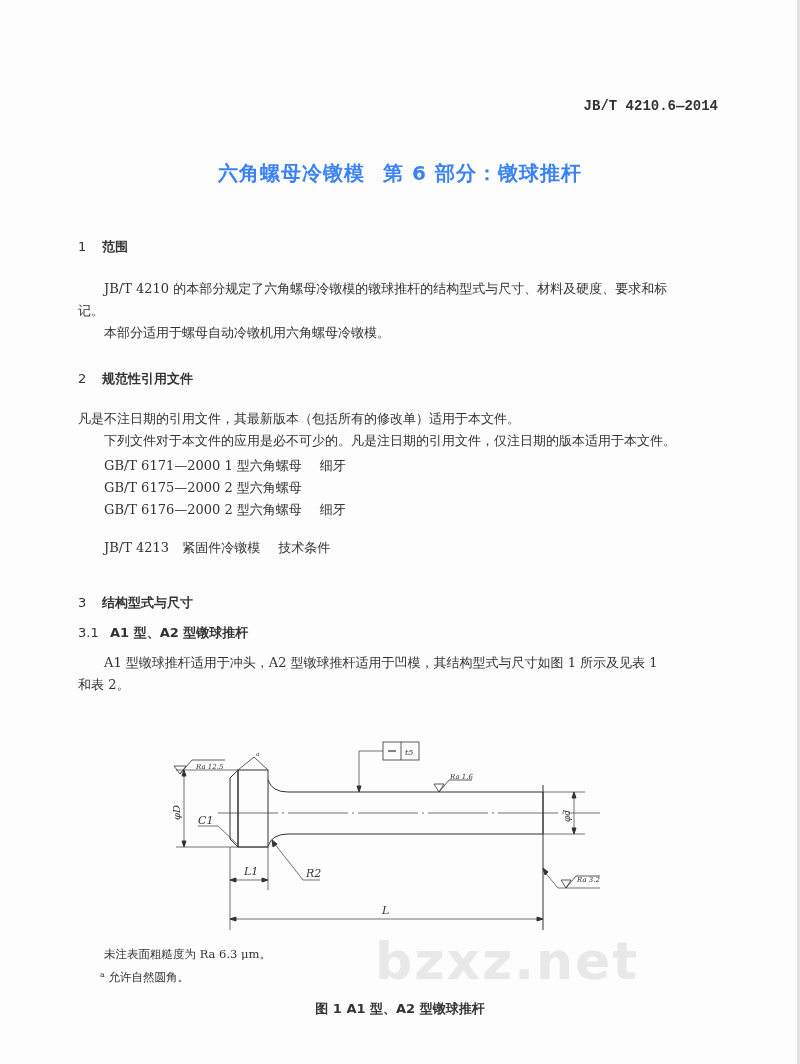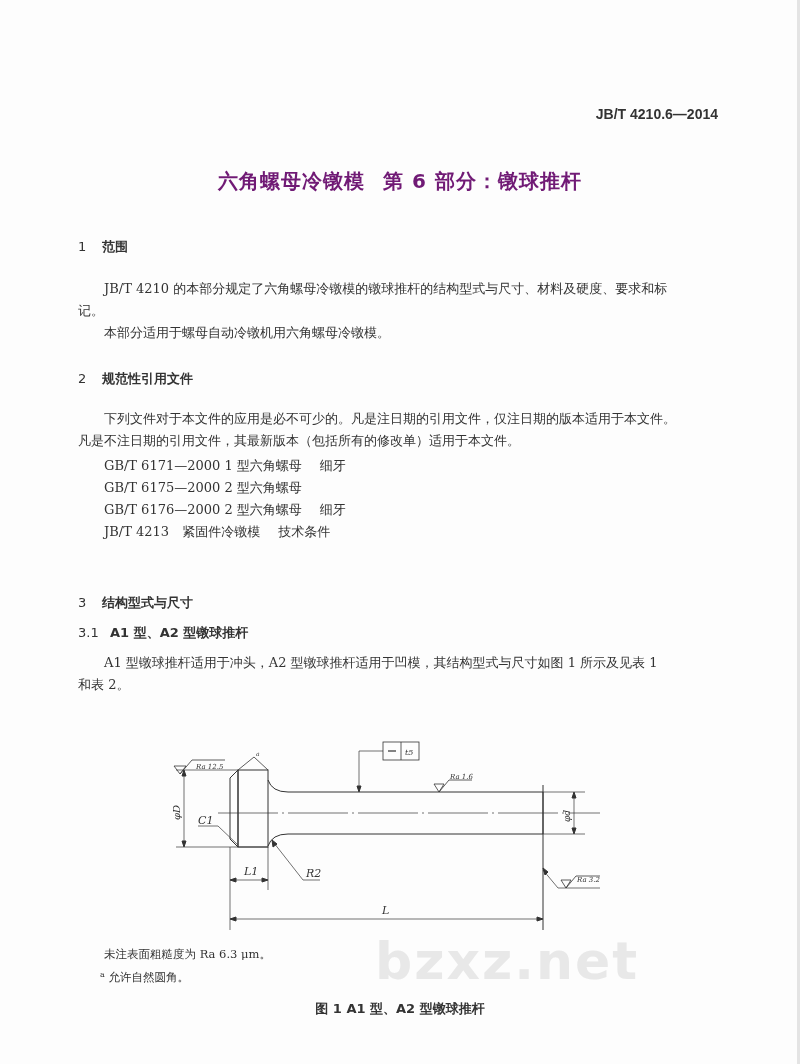--- a/index.html
+++ b/index.html
@@ -2,40 +2,40 @@
 <html><head>
 <meta charset="utf-8">
 <style>
   html, body { margin: 0; padding: 0; }
   body {
     width: 800px; height: 1064px; background: #fdfdfd; position: relative; overflow: hidden;
     font-family: "DejaVu Serif", "Liberation Serif", serif; color: #222;
   }
   .edge { position: absolute; right: 0; top: 0; width: 3px; height: 1064px; background: #e4e4e4; }
   .std-code {
-    position: absolute; top: 106px; right: 82px;
-    font-family: Liberation Sans, sans-serif; font-weight: bold; font-size: 14px; color: #333;
+    position: absolute; top: 98px; right: 82px;
+    font-family: Liberation Mono, monospace; font-weight: bold; font-size: 14px; color: #333;
   }
   .title {
-    position: absolute; top: 168px; left: 0; width: 800px; text-align: center;
-    font-family: "DejaVu Sans", "Liberation Sans", sans-serif; font-weight: bold; font-size: 20px; color: #701a75;
+    position: absolute; top: 160px; left: 0; width: 800px; text-align: center;
+    font-family: "DejaVu Sans", "Liberation Sans", sans-serif; font-weight: bold; font-size: 20px; color: #3b82f6;
     letter-spacing: 1px;
   }
   .title .gap { display: inline-block; width: 18px; }
   .h1 {
     position: absolute; left: 78px; font-family: "DejaVu Sans", sans-serif; font-weight: bold; font-size: 13px; color: #333;
   }
   .h1 .num { display: inline-block; width: 24px; font-weight: normal; }
   .para {
     position: absolute; left: 78px; width: 646px; font-size: 13px; line-height: 22px; color: #333;
   }
   .para .indent { display: inline-block; width: 26px; }
   .ref-list { position: absolute; left: 104px; top: 455px; font-size: 13px; line-height: 22px; color: #333; }
   .ref-list .ref-code { display: inline-block; min-width: 114px; }
-  .ref-list .ref-code.short { min-width: 74px; }
+  .ref-list .ref-code.short { min-width: 74px; margin-top: 16px; }
   .ref-list .ref-extra { margin-left: 18px; }
   .drawing { position: absolute; left: 160px; top: 730px; width: 460px; height: 210px; }
   .note { position: absolute; font-size: 11.5px; color: #333; }
   .fig-caption {
     position: absolute; top: 1000px; left: 0; width: 800px; text-align: center;
     font-family: "DejaVu Sans", sans-serif; font-weight: bold; font-size: 13px; color: #333;
   }
   .watermark {
     position: absolute; left: 375px; top: 935px; font-family: "DejaVu Sans", sans-serif; font-weight: bold;
     font-size: 52px; color: #e8e8e8; letter-spacing: 2px; line-height: 1;
@@ -58,22 +58,22 @@
 <div class="para" style="top:278px;">
   <div><span class="indent"></span><span>JB/T 4210 的本部分规定了六角螺母冷镦模的镦球推杆的结构型式与尺寸、材料及硬度、要求和标</span></div>
   <div><span>记。</span></div>
   <div><span class="indent"></span><span>本部分适用于螺母自动冷镦机用六角螺母冷镦模。</span></div>
 </div>
 
 <div class="h1" style="top:370px;">
   <span class="num">2</span><span>规范性引用文件</span>
 </div>
 <div class="para" style="top:408px;">
+  <div><span>凡是不注日期的引用文件，其最新版本（包括所有的修改单）适用于本文件。</span></div>
   <div><span class="indent"></span><span>下列文件对于本文件的应用是必不可少的。凡是注日期的引用文件，仅注日期的版本适用于本文件。</span></div>
-  <div><span>凡是不注日期的引用文件，其最新版本（包括所有的修改单）适用于本文件。</span></div>
 </div>
 <div class="ref-list">
   <div><span class="ref-code">GB/T 6171—2000</span> <span>1 型六角螺母</span><span class="ref-extra">细牙</span></div>
   <div><span class="ref-code">GB/T 6175—2000</span> <span>2 型六角螺母</span><span class="ref-extra"></span></div>
   <div><span class="ref-code">GB/T 6176—2000</span> <span>2 型六角螺母</span><span class="ref-extra">细牙</span></div>
   <div><span class="ref-code short">JB/T 4213</span> <span>紧固件冷镦模</span><span class="ref-extra">技术条件</span></div>
 </div>
 
 <div class="h1" style="top:594px;">
   <span class="num">3</span><span>结构型式与尺寸</span>

